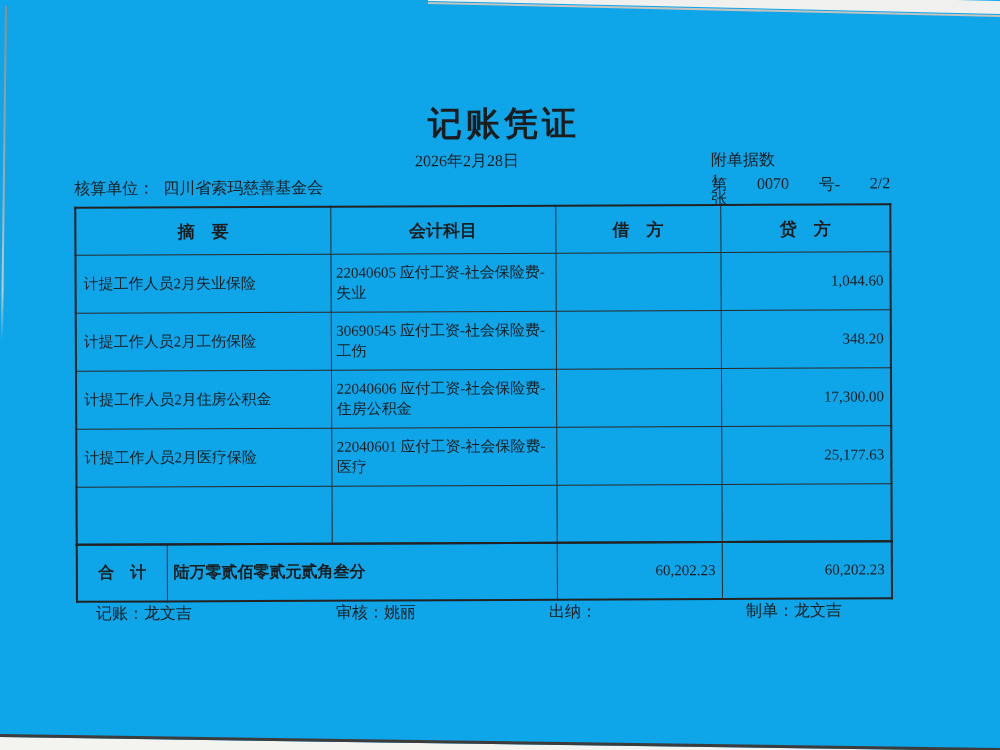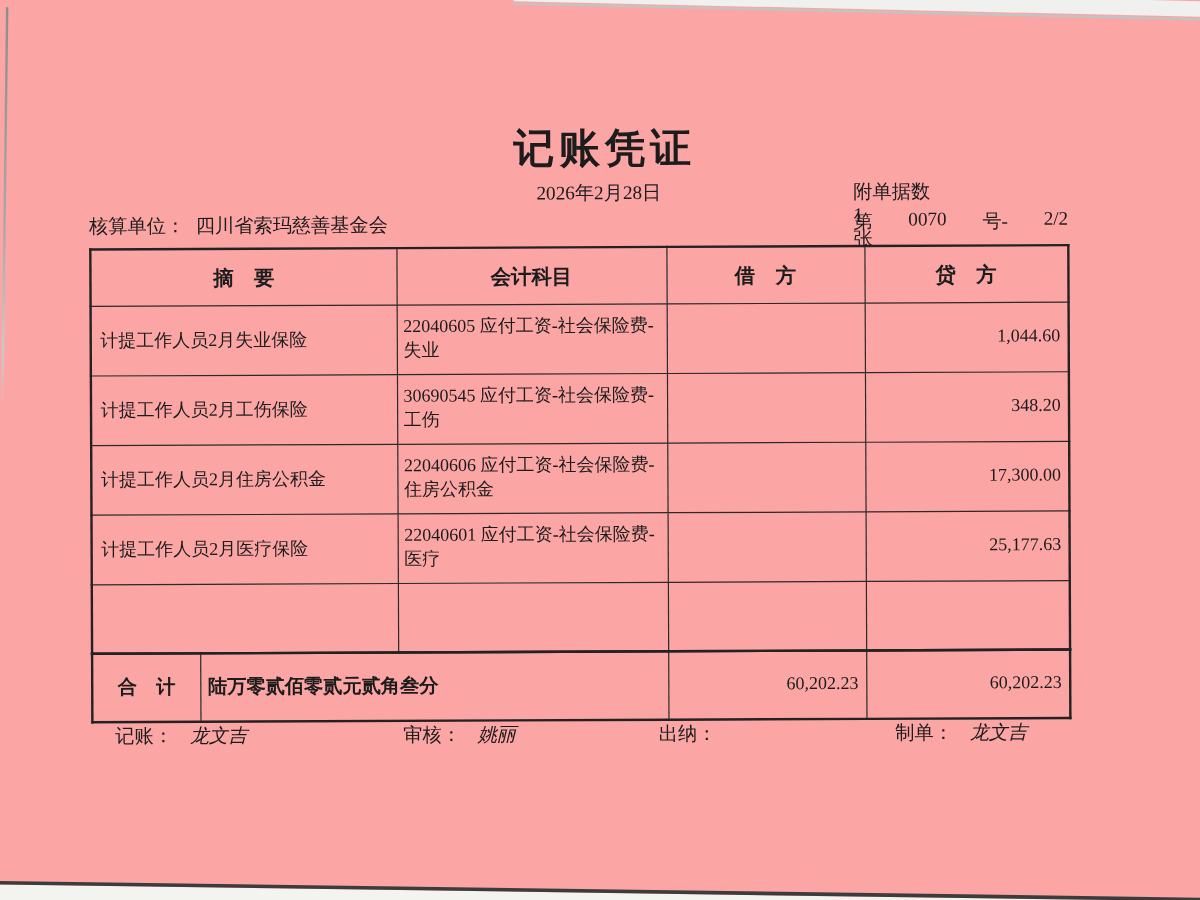--- a/index.html
+++ b/index.html
@@ -5,21 +5,21 @@
   html, body {
     margin: 0; padding: 0;
     width: 1000px; height: 750px;
     background: #f6f6f4;
     font-family: "Liberation Serif", "DejaVu Serif", serif;
     overflow: hidden;
   }
   .scan {
     position: relative;
     width: 1000px; height: 750px;
-    background: #fca5a5;
+    background: #0ea5e9;
     overflow: hidden;
     color: #1c1c1c;
   }
   
   .edge-left {
     position: absolute; left: 5px; top: 6px;
     width: 2px; height: 335px;
     background: linear-gradient(to bottom, #8d8d8d, #a9a9a9 55%, #c9c9c9 85%, rgba(200,200,200,0));
     transform: rotate(0.7deg); transform-origin: top left;
   }
@@ -53,21 +53,21 @@
     width: 1000px; height: 750px;
     transform: rotate(-0.25deg);
   }
   .title {
     position: absolute; left: 505px; top: 101px;
     transform: translateX(-50%);
     font-size: 34px; font-weight: bold;
     letter-spacing: 4px; white-space: nowrap;
   }
   .date-line {
-    position: absolute; left: 500px; top: 151px;
+    position: absolute; left: 468px; top: 151px;
     transform: translateX(-50%);
     font-size: 16px; white-space: nowrap;
   }
   .attach-line {
     position: absolute; left: 712px; top: 151px; width: 181px;
     display: flex; justify-content: space-between;
     font-size: 16px;
     flex-direction: column;
   }
   .no-line {
@@ -106,21 +106,21 @@
   .total-table td { height: 55px; }
   td.t-label { text-align: center; font-weight: bold; font-size: 16px; }
   td.t-words { padding-left: 6px; text-align: left; font-weight: bold; font-size: 16px; }
 
   .footer { position: absolute; left: 0; top: 602px; width: 1000px; height: 24px; font-size: 16px; }
   .footer .sig { position: absolute; white-space: nowrap; }
   .sig-book   { left: 95px; }
   .sig-audit  { left: 335px; }
   .sig-cash   { left: 548px; text-align: center; }
   .sig-make   { left: 745px; }
-  .sig .sig-name { margin-left: 14px; font-style: italic; }
+  .sig .sig-name { margin-left: 0; }
 </style>
 </head>
 <body>
 
 <div class="scan">
 
   <div class="edge-top-right-shade"></div>
   <div class="edge-top-right"></div>
   <div class="edge-left"></div>
 

